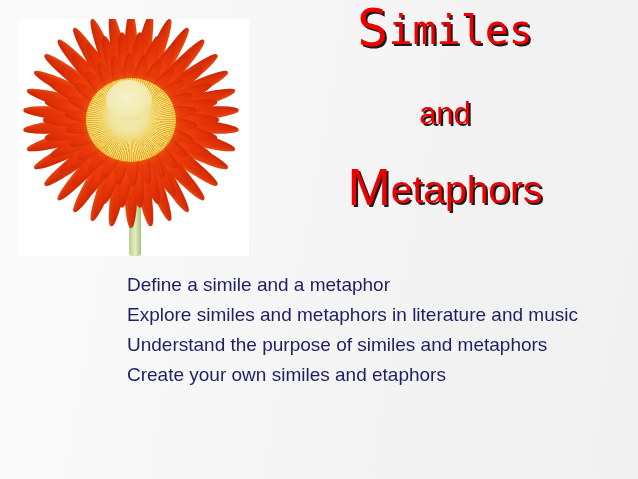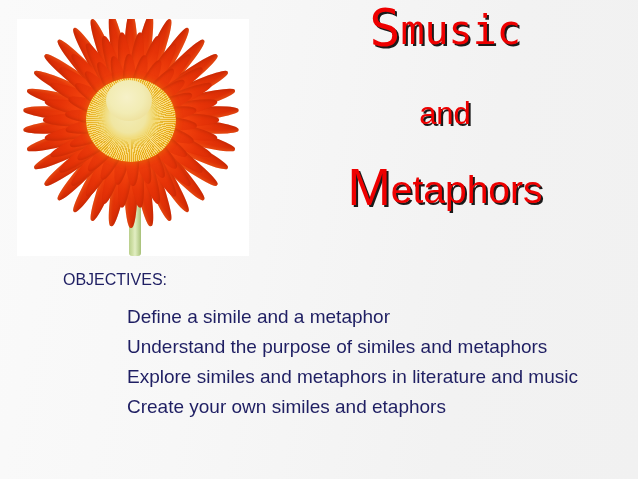--- a/index.html
+++ b/index.html
@@ -507,30 +507,29 @@
           </span>
         </div>
       <div class="disc-outer">
         <div class="disc-texture"></div>
         <div class="disc-core"></div>
       </div>
     </div>
   </div>
 
   <div id="title-block">
-    <div class="title-line" id="title-similes"><span class="cap">S</span><span>music</span></div>
+    <div class="title-line" id="title-similes"><span class="cap">S</span><span>imiles</span></div>
 
     <div class="title-line" id="title-metaphors"><span class="cap">M</span><span>etaphors</span></div>
 
     <div class="title-line" id="title-and">and</div>
   </div>
 
   <div id="objectives">
-    <div id="objectives-heading">OBJECTIVES:</div>
     <ul id="objectives-list">
       <li>Define a simile and a metaphor</li>
+      <li>Explore similes and metaphors in literature and music</li>
       <li>Understand the purpose of similes and metaphors</li>
-      <li>Explore similes and metaphors in literature and music</li>
       <li>Create your own similes and etaphors</li>
     </ul>
   </div>
 
 </div>
 
 </body></html>

